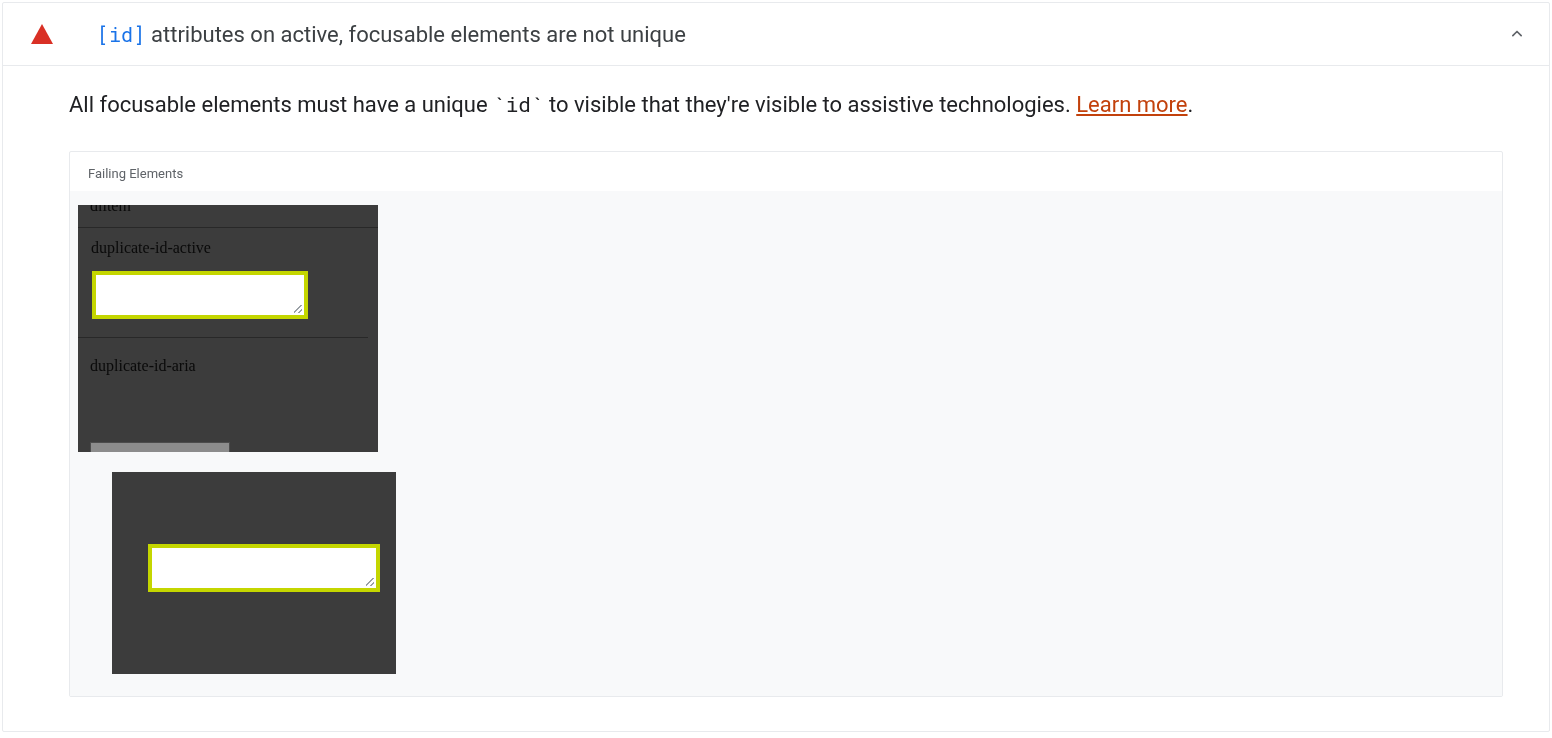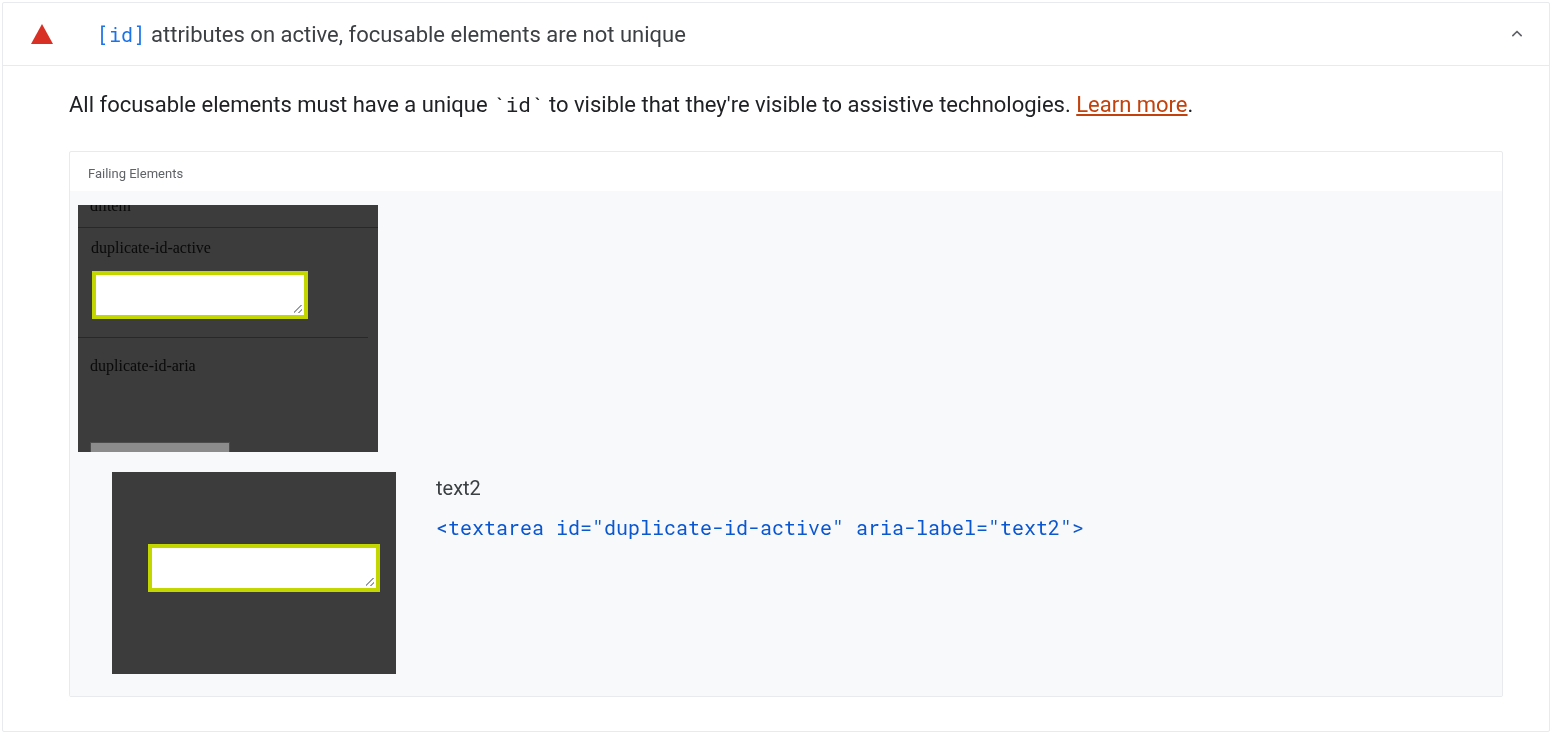--- a/index.html
+++ b/index.html
@@ -185,22 +185,18 @@
           </div>
         </div>
 
         <div class="failing-item">
           <div class="thumb thumb2">
             <div class="overlay"></div>
             <div class="highlight-box hb">
               <div class="resize-grip"></div>
             </div>
           </div>
-          <div class="item-text">
-            <div class="item-label">text2</div>
-            <div class="item-code">&lt;textarea id="duplicate-id-active" aria-label="text2"&gt;</div>
-          </div>
         </div>
 
       </div>
     </div>
   </div>
 </div>
 
 </body></html>

